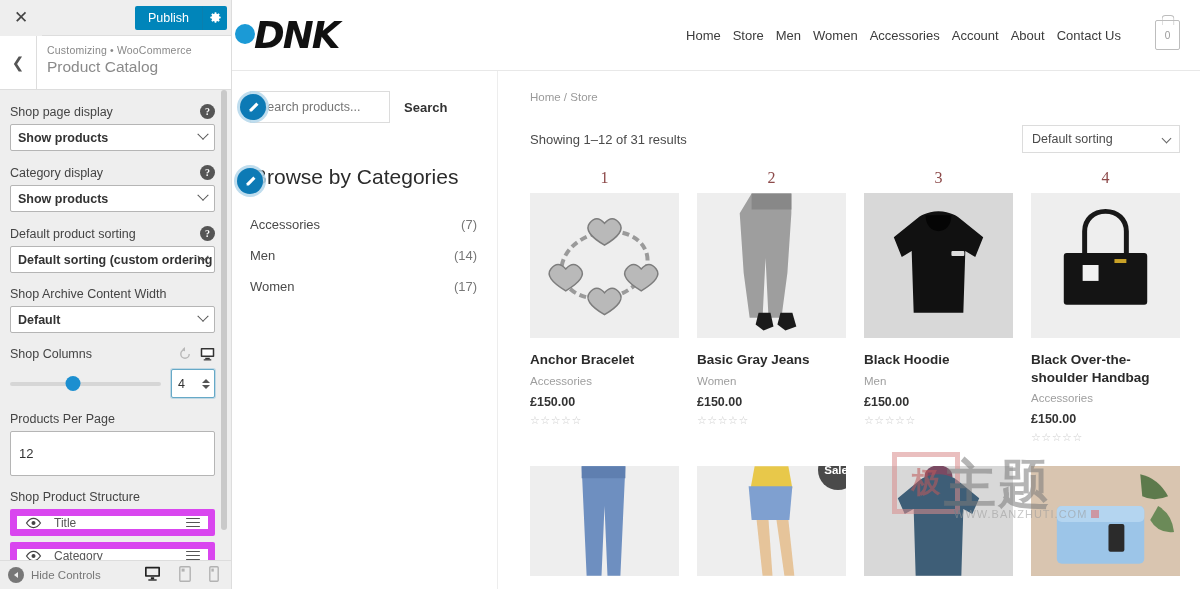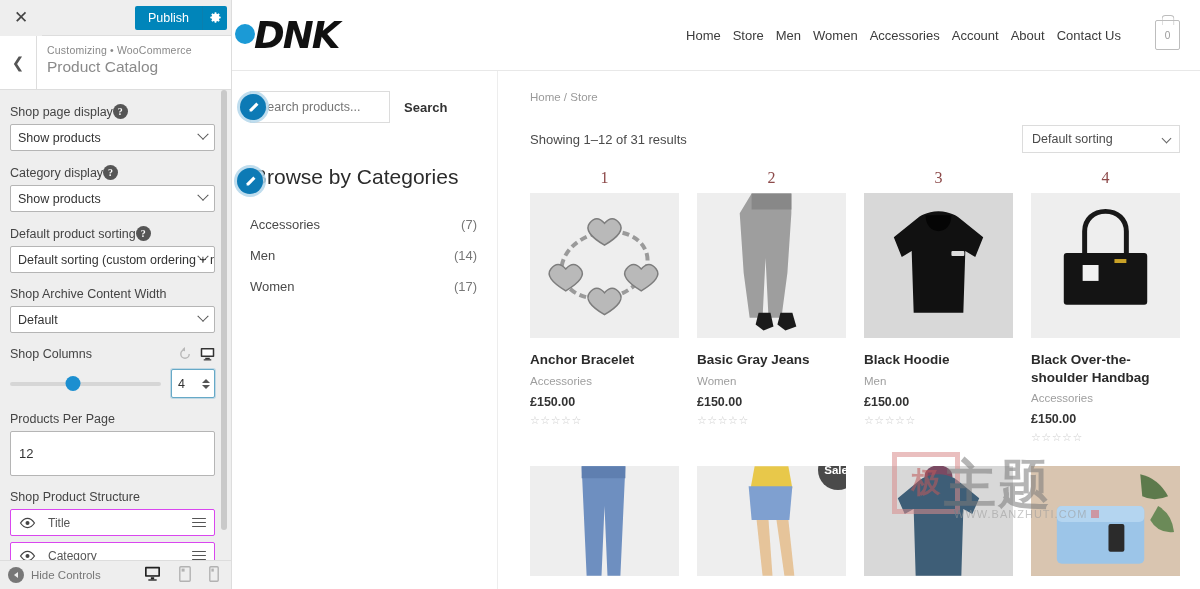--- a/index.html
+++ b/index.html
@@ -67,35 +67,35 @@
   .cz-scroll-track {
     position: absolute; right: 2px; top: 0; width: 6px; height: 100%;
   }
   .cz-scroll-thumb {
     position: absolute; right: 2px; top: 0; width: 6px; height: 440px;
     background: #c9c9c9; border-radius: 3px;
   }
 
   .ctl { margin-bottom: 14px; }
   .ctl-label {
-    display: flex; align-items: center; 
-    font-size: 12.5px; color: #444; margin-bottom: 5px; font-weight: 400;
+    display: flex; align-items: center; justify-content: space-between;
+    font-size: 12.5px; color: #444; margin-bottom: 5px; font-weight: 400; gap: 16px;
   }
   .help-icon {
     width: 15px; height: 15px; border-radius: 50%;
     background: #555; color: #fff; font-size: 10px; font-weight: bold;
     display: flex; align-items: center; justify-content: center;
     cursor: pointer; flex: 0 0 15px; font-family: "Liberation Serif", serif;
   }
   .select-box {
     position: relative; width: 100%; height: 27px;
     background: #fff; border: 1px solid #b5b5b5; border-radius: 2px;
     display: flex; align-items: center; padding: 0 24px 0 7px;
     font-size: 12.5px; color: #333; cursor: pointer;
-    white-space: nowrap; overflow: hidden;
+    white-space: nowrap; overflow: hidden; font-weight: bold;
   }
   .select-box .chev {
     position: absolute; right: 7px; top: 50%; transform: translateY(-50%);
     width: 8px; height: 8px; border-right: 1.6px solid #555; border-bottom: 1.6px solid #555;
     margin-top: -3px;
   }
   .select-box .chev { transform: translateY(-60%) rotate(45deg); }
 
   .text-input {
     width: 100%; height: 45px; border: 1px solid #b5b5b5; border-radius: 2px;
@@ -120,21 +120,21 @@
     background: #fff; display: flex; align-items: center; padding: 0 2px 0 6px;
     box-shadow: 0 0 0 1px rgba(60,150,200,.25);
   }
   .num-input .val { flex: 1; font-size: 12.5px; color: #333; }
   .spin { display: flex; flex-direction: column; gap: 2px; padding-right: 2px; cursor: pointer; }
   .spin i { display: block; width: 0; height: 0; border-left: 4px solid transparent; border-right: 4px solid transparent; }
   .spin i.up { border-bottom: 4px solid #555; }
   .spin i.dn { border-top: 4px solid #555; }
 
   .struct-row {
-    height: 27px; background: #fff; border: 1px solid #d946ef; border-radius: 2px;
+    height: 27px; background: #fff; border: 7px solid #d946ef; border-radius: 2px;
     display: flex; align-items: center; padding: 0 8px; margin-bottom: 6px;
     cursor: move;
   }
   .struct-row .eye { width: 17px; height: 12px; flex: 0 0 17px; }
   .struct-row .st-label { flex: 1; margin-left: 12px; font-size: 12px; color: #555; }
   .struct-row .grip { width: 14px; display: flex; flex-direction: column; gap: 2.5px; }
   .struct-row .grip span { display: block; height: 1.6px; background: #555; border-radius: 1px; }
 
   .cz-footer {
     height: 29px; background: #eee; border-top: 1px solid #ddd;

